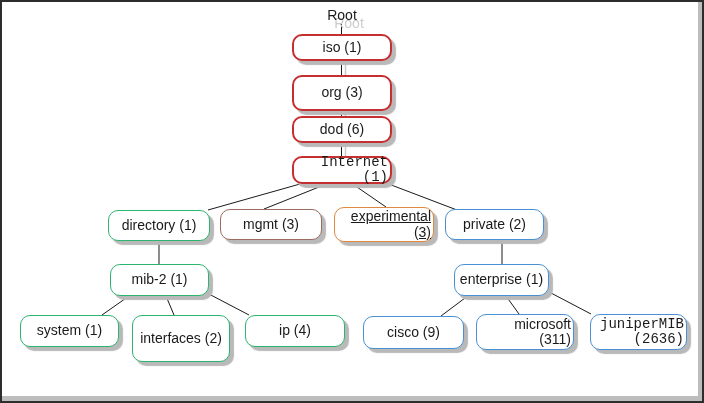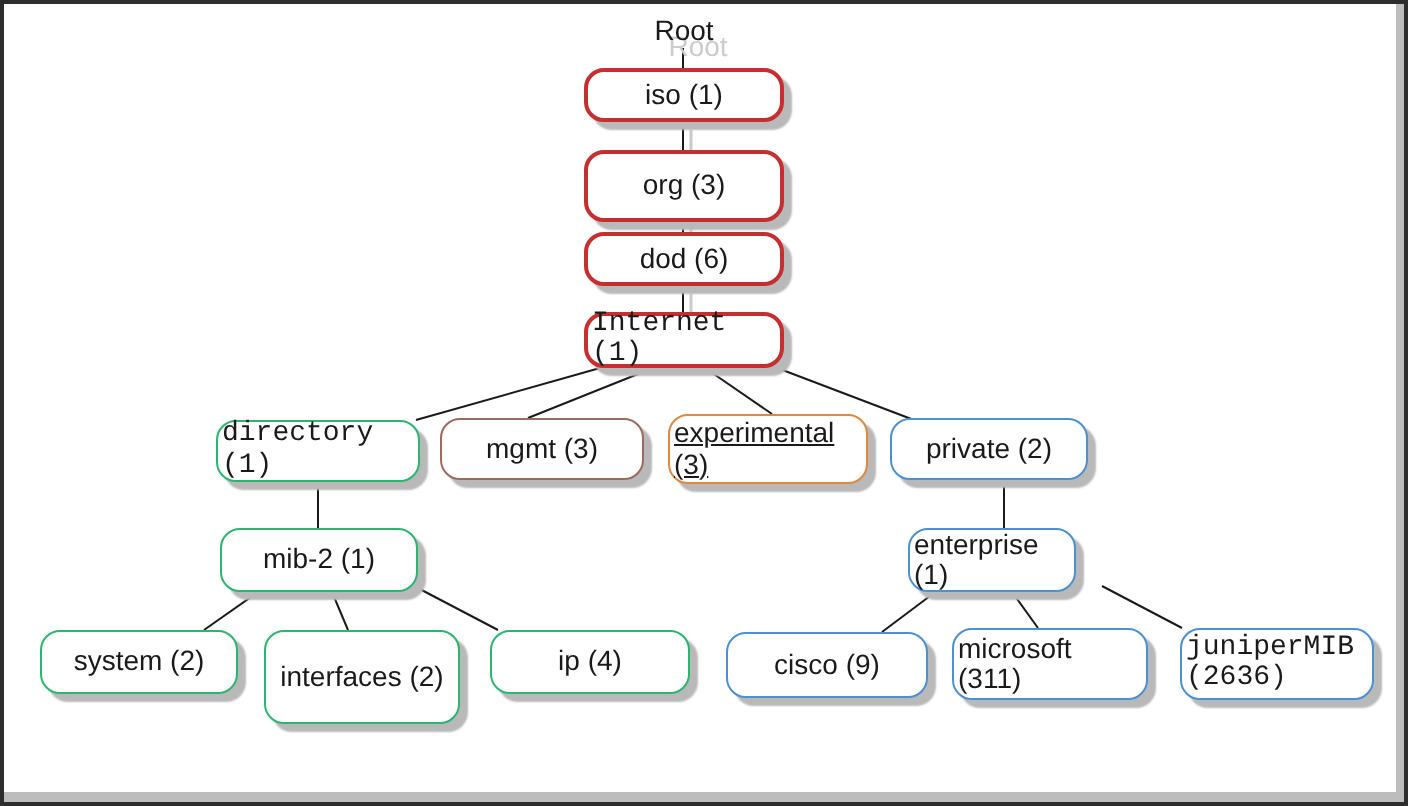--- a/index.html
+++ b/index.html
@@ -20,21 +20,21 @@
   .node {
     position: absolute;
     box-sizing: border-box;
     background: #ffffff;
     border: 2px solid #888;
     border-radius: 10px;
     box-shadow: 4px 4px 1px #b9b9b9;
     display: flex;
     align-items: center;
     justify-content: center;
-    text-align: left;
+    text-align: right;
     font-size: 14px;
     line-height: 1.1;
     color: #1a1a1a;
     padding: 0 2px;
     z-index: 2;
   }
   .c-red    { border-color: #c62f2f; }
   .c-brown  { border-color: #9c6b5f; border-width: 1.5px; }
   .c-green  { border-color: #2cb56f; border-width: 1.5px; }
   .c-orange { border-color: #e0883f; border-width: 1.5px; }
@@ -54,21 +54,21 @@
   
   #node-iso        { left: 290px; top: 32px;  width: 100px; height: 27px; }
   #node-org        { left: 290px; top: 73px;  width: 100px; height: 36px; }
   #node-dod        { left: 290px; top: 114px; width: 100px; height: 27px; }
   #node-internet   { left: 290px; top: 154px; width: 100px; height: 28px; }
   #node-directory  { left: 106px; top: 208px; width: 102px; height: 31px; }
   #node-mgmt       { left: 218px; top: 207px; width: 102px; height: 31px; }
   #node-experimental { left: 332px; top: 205px; width: 100px; height: 35px; text-decoration: underline; }
   #node-private    { left: 443px; top: 207px; width: 99px;  height: 31px; }
   #node-mib2       { left: 108px; top: 262px; width: 99px;  height: 32px; }
-  #node-enterprise { left: 452px; top: 262px; width: 84px;  height: 32px; }
+  #node-enterprise { left: 452px; top: 262px; width: 95px;  height: 32px; }
   #node-system     { left: 18px;  top: 313px; width: 99px;  height: 32px; }
   #node-interfaces { left: 130px; top: 313px; width: 98px;  height: 47px; }
   #node-ip         { left: 243px; top: 313px; width: 100px; height: 32px; }
   #node-cisco      { left: 361px; top: 314px; width: 101px; height: 33px; }
   #node-microsoft  { left: 474px; top: 312px; width: 98px;  height: 36px; }
   #node-junipermib { left: 588px; top: 312px; width: 97px;  height: 36px; font-family: Liberation Mono, monospace; }
 </style>
 </head>
 <body>
 
@@ -99,28 +99,28 @@
   </svg>
 
   <div class="root-ghost">Root</div>
   <div class="root-label">Root</div>
 
   <div class="node c-red" id="node-iso" style="border-color: rgb(198, 47, 47);">iso (1)</div>
   <div class="node c-red" id="node-org" style="border-color: rgb(198, 47, 47);">org (3)</div>
   <div class="node c-red" id="node-dod" style="border-color: rgb(198, 47, 47);">dod (6)</div>
   <div class="node c-red" id="node-internet" style="border-color: rgb(198, 47, 47); font-family: Liberation Mono, monospace;">Internet (1)</div>
 
-  <div class="node c-green" id="node-directory" style="border-color: rgb(44, 181, 111); font-family: Liberation Mono, monospace;">directory (1)</div>
+  <div class="node c-green" id="node-directory" style="border-color: rgb(44, 181, 111);">directory (1)</div>
   <div class="node c-brown" id="node-mgmt" style="border-color: rgb(156, 107, 95);">mgmt (3)</div>
   <div class="node c-orange" id="node-experimental" style="border-color: rgb(224, 136, 63);">experimental (3)</div>
   <div class="node c-blue" id="node-private" style="border-color: rgb(74, 144, 210);">private (2)</div>
 
   <div class="node c-green" id="node-mib2" style="border-color: rgb(44, 181, 111);">mib-2 (1)</div>
   <div class="node c-blue" id="node-enterprise" style="border-color: rgb(74, 144, 210);">enterprise (1)</div>
 
-  <div class="node c-green" id="node-system" style="border-color: rgb(44, 181, 111);">system (2)</div>
+  <div class="node c-green" id="node-system" style="border-color: rgb(44, 181, 111);">system (1)</div>
   <div class="node c-green" id="node-interfaces" style="border-color: rgb(44, 181, 111);">interfaces (2)</div>
   <div class="node c-green" id="node-ip" style="border-color: rgb(44, 181, 111);">ip (4)</div>
   <div class="node c-blue" id="node-cisco" style="border-color: rgb(74, 144, 210);">cisco (9)</div>
   <div class="node c-blue" id="node-microsoft" style="border-color: rgb(74, 144, 210);">microsoft (311)</div>
   <div class="node c-blue" id="node-junipermib" style="border-color: rgb(74, 144, 210);">juniperMIB (2636)</div>
 
 </div>
 
 </body></html>

